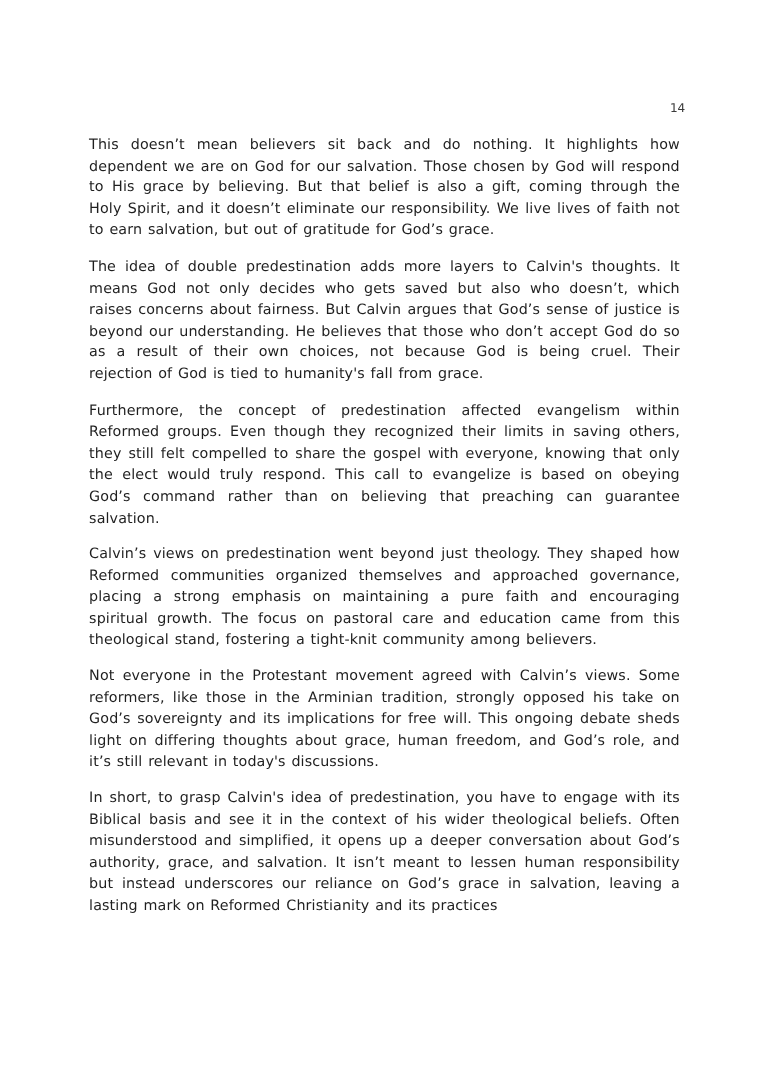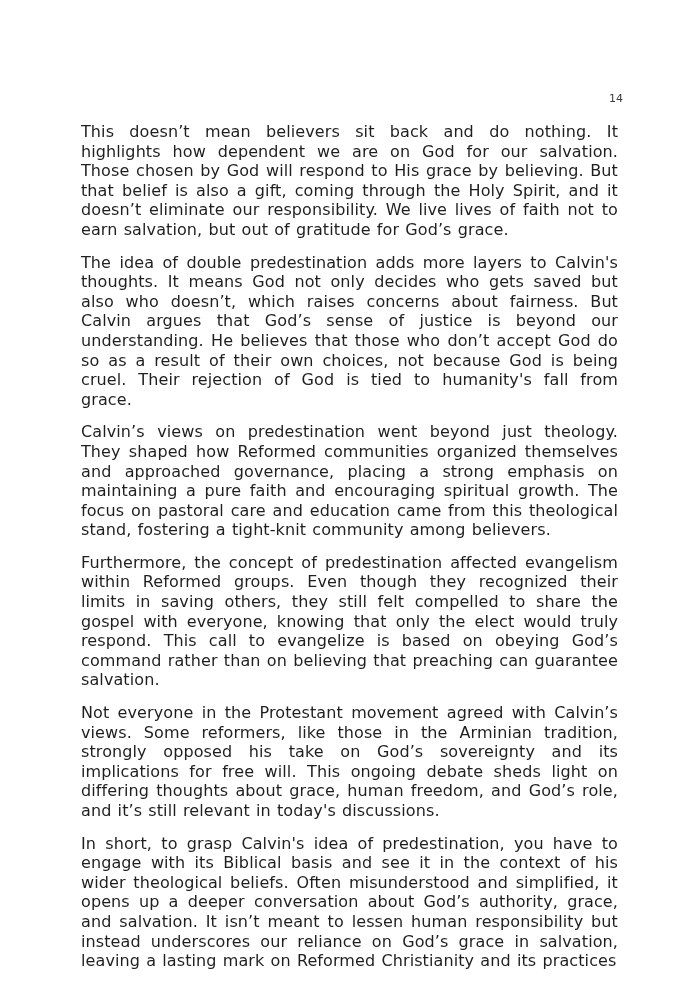--- a/index.html
+++ b/index.html
@@ -27,37 +27,37 @@
     margin-top: 16px;
   }
   .content {
     position: absolute;
     top: 122px;
     left: 81px;
     width: 537px;
   }
   .content p {
     margin: 0 0 13px 0;
-    font-size: 16px;
+    font-size: 13px;
     line-height: 19.6px;
     text-align: justify;
     letter-spacing: 0.1px;
     word-spacing: 1px;
     color: #1f1f1f;
   }
   .content p:last-child {
     margin-bottom: 16px;
   }
 </style>
 </head>
 <body>
 
 <div class="page">
   <div class="page-number">14</div>
   <div class="content">
     <p>This doesn’t mean believers sit back and do nothing. It highlights how dependent we are on God for our salvation. Those chosen by God will respond to His grace by believing. But that belief is also a gift, coming through the Holy Spirit, and it doesn’t eliminate our responsibility. We live lives of faith not to earn salvation, but out of gratitude for God’s grace.</p>
     <p>The idea of double predestination adds more layers to Calvin's thoughts. It means God not only decides who gets saved but also who doesn’t, which raises concerns about fairness. But Calvin argues that God’s sense of justice is beyond our understanding. He believes that those who don’t accept God do so as a result of their own choices, not because God is being cruel. Their rejection of God is tied to humanity's fall from grace.</p>
+    <p>Furthermore, the concept of predestination affected evangelism within Reformed groups. Even though they recognized their limits in saving others, they still felt compelled to share the gospel with everyone, knowing that only the elect would truly respond. This call to evangelize is based on obeying God’s command rather than on believing that preaching can guarantee salvation.</p>
     <p>Calvin’s views on predestination went beyond just theology. They shaped how Reformed communities organized themselves and approached governance, placing a strong emphasis on maintaining a pure faith and encouraging spiritual growth. The focus on pastoral care and education came from this theological stand, fostering a tight-knit community among believers.</p>
-    <p>Furthermore, the concept of predestination affected evangelism within Reformed groups. Even though they recognized their limits in saving others, they still felt compelled to share the gospel with everyone, knowing that only the elect would truly respond. This call to evangelize is based on obeying God’s command rather than on believing that preaching can guarantee salvation.</p>
     <p>Not everyone in the Protestant movement agreed with Calvin’s views. Some reformers, like those in the Arminian tradition, strongly opposed his take on God’s sovereignty and its implications for free will. This ongoing debate sheds light on differing thoughts about grace, human freedom, and God’s role, and it’s still relevant in today's discussions.</p>
     <p>In short, to grasp Calvin's idea of predestination, you have to engage with its Biblical basis and see it in the context of his wider theological beliefs. Often misunderstood and simplified, it opens up a deeper conversation about God’s authority, grace, and salvation. It isn’t meant to lessen human responsibility but instead underscores our reliance on God’s grace in salvation, leaving a lasting mark on Reformed Christianity and its practices</p>
   </div>
 </div>
 
 </body></html>

